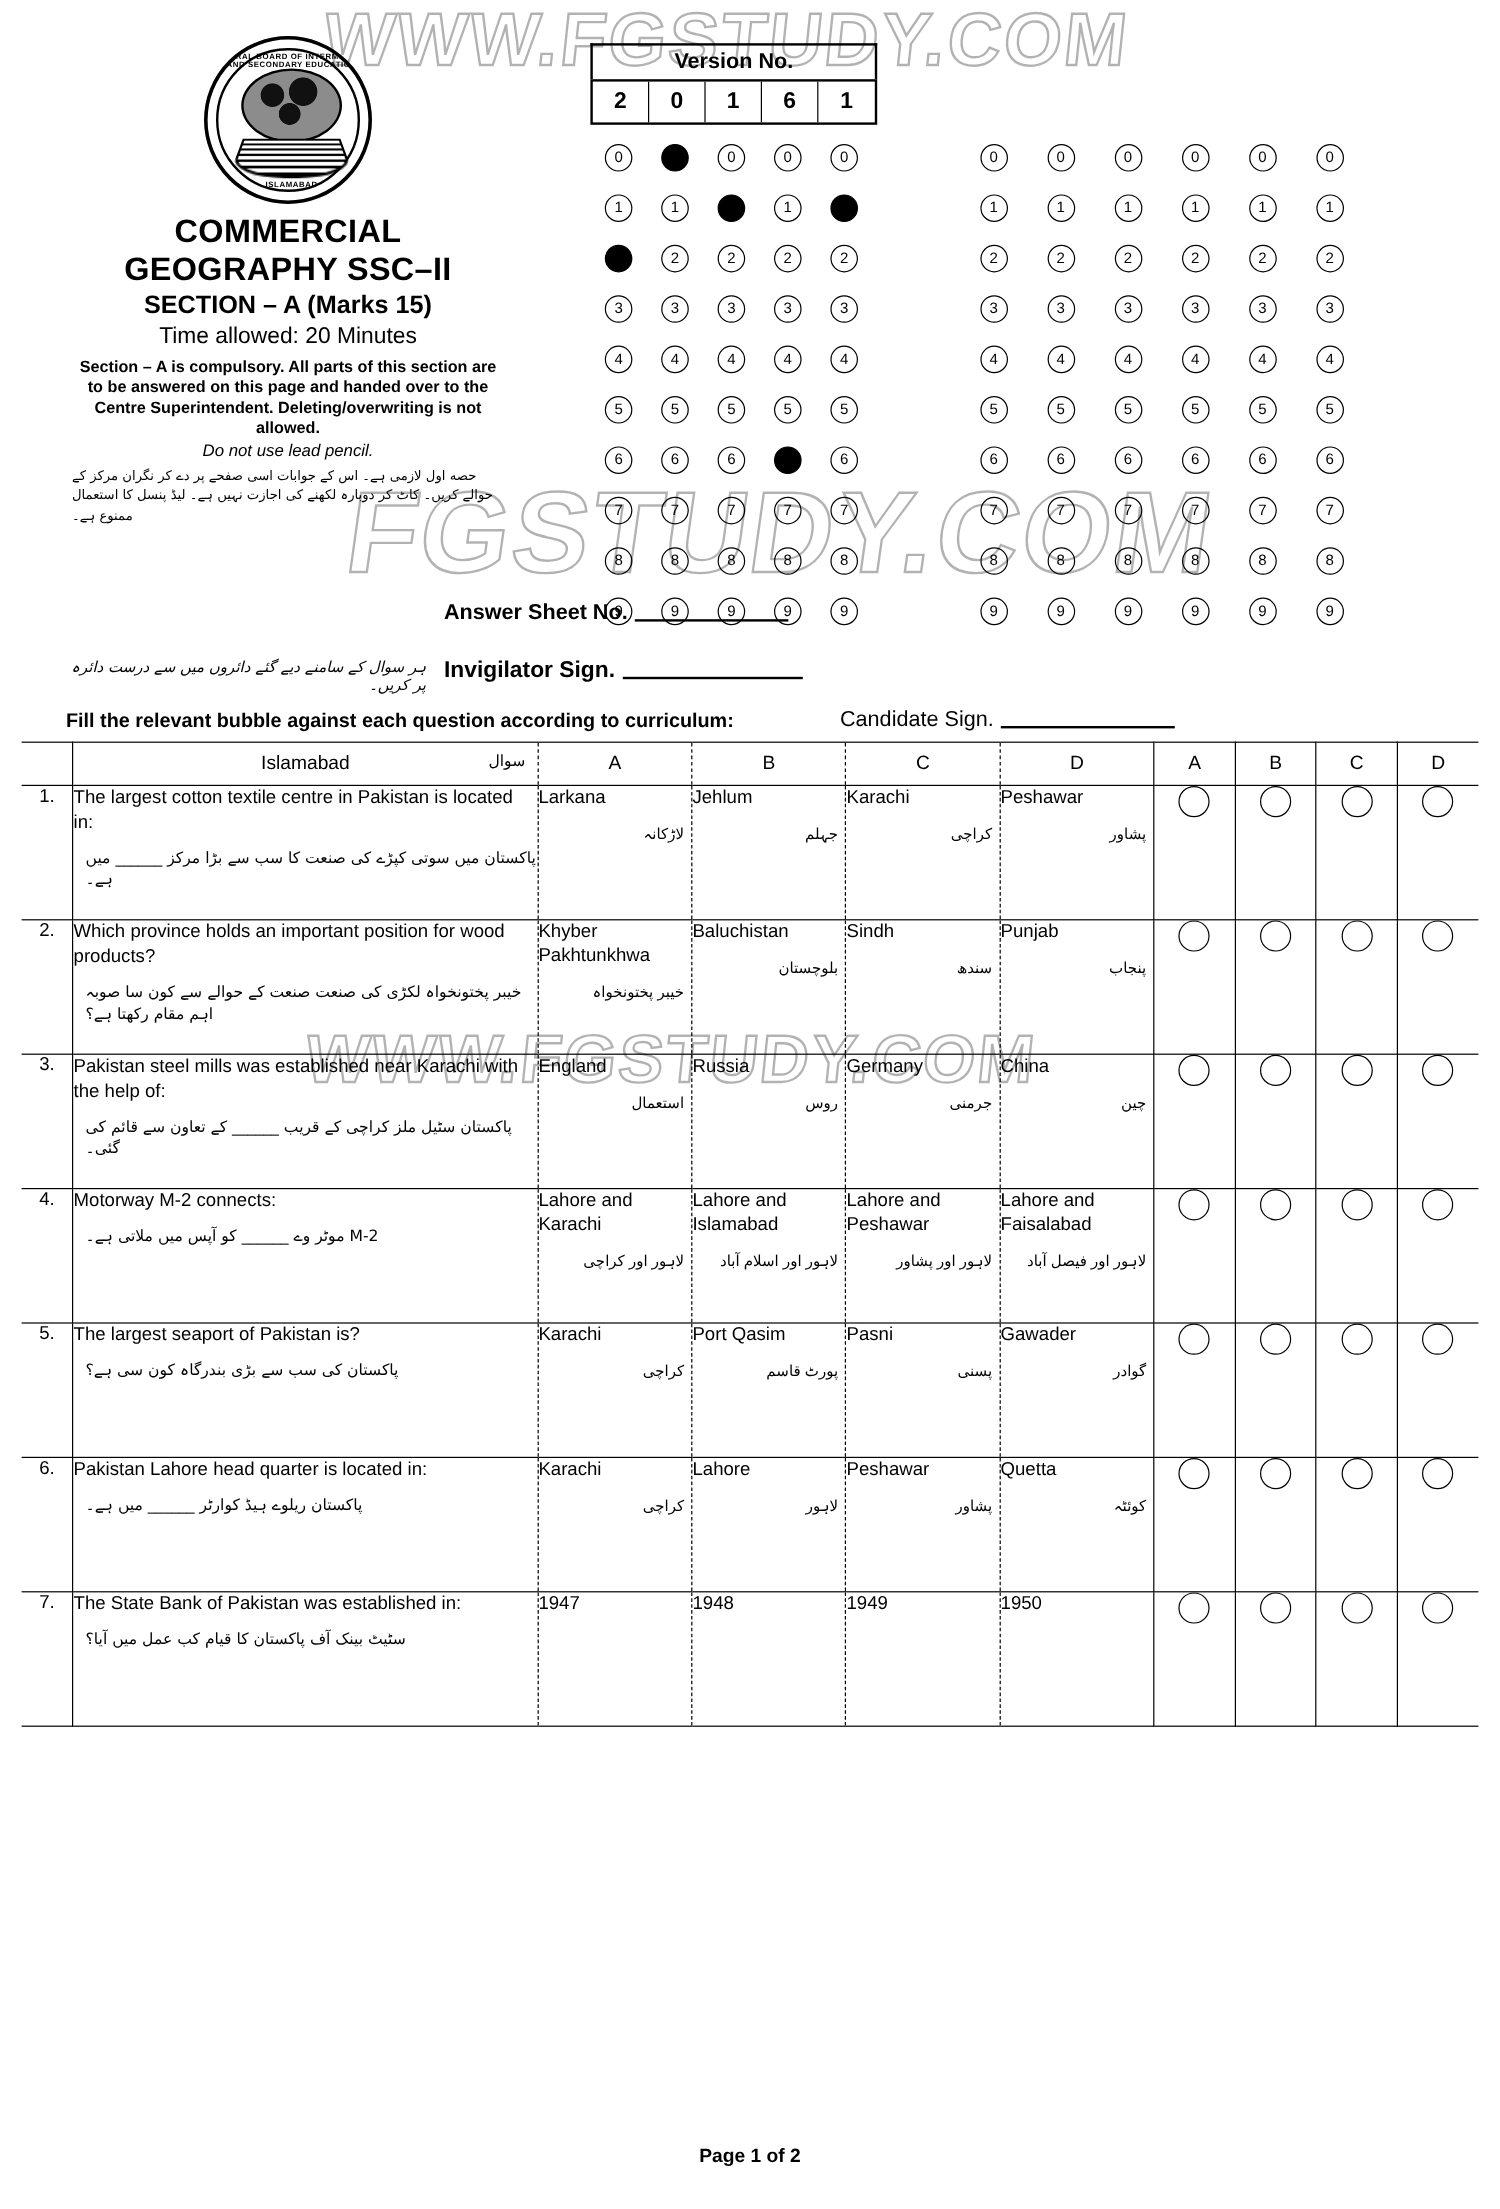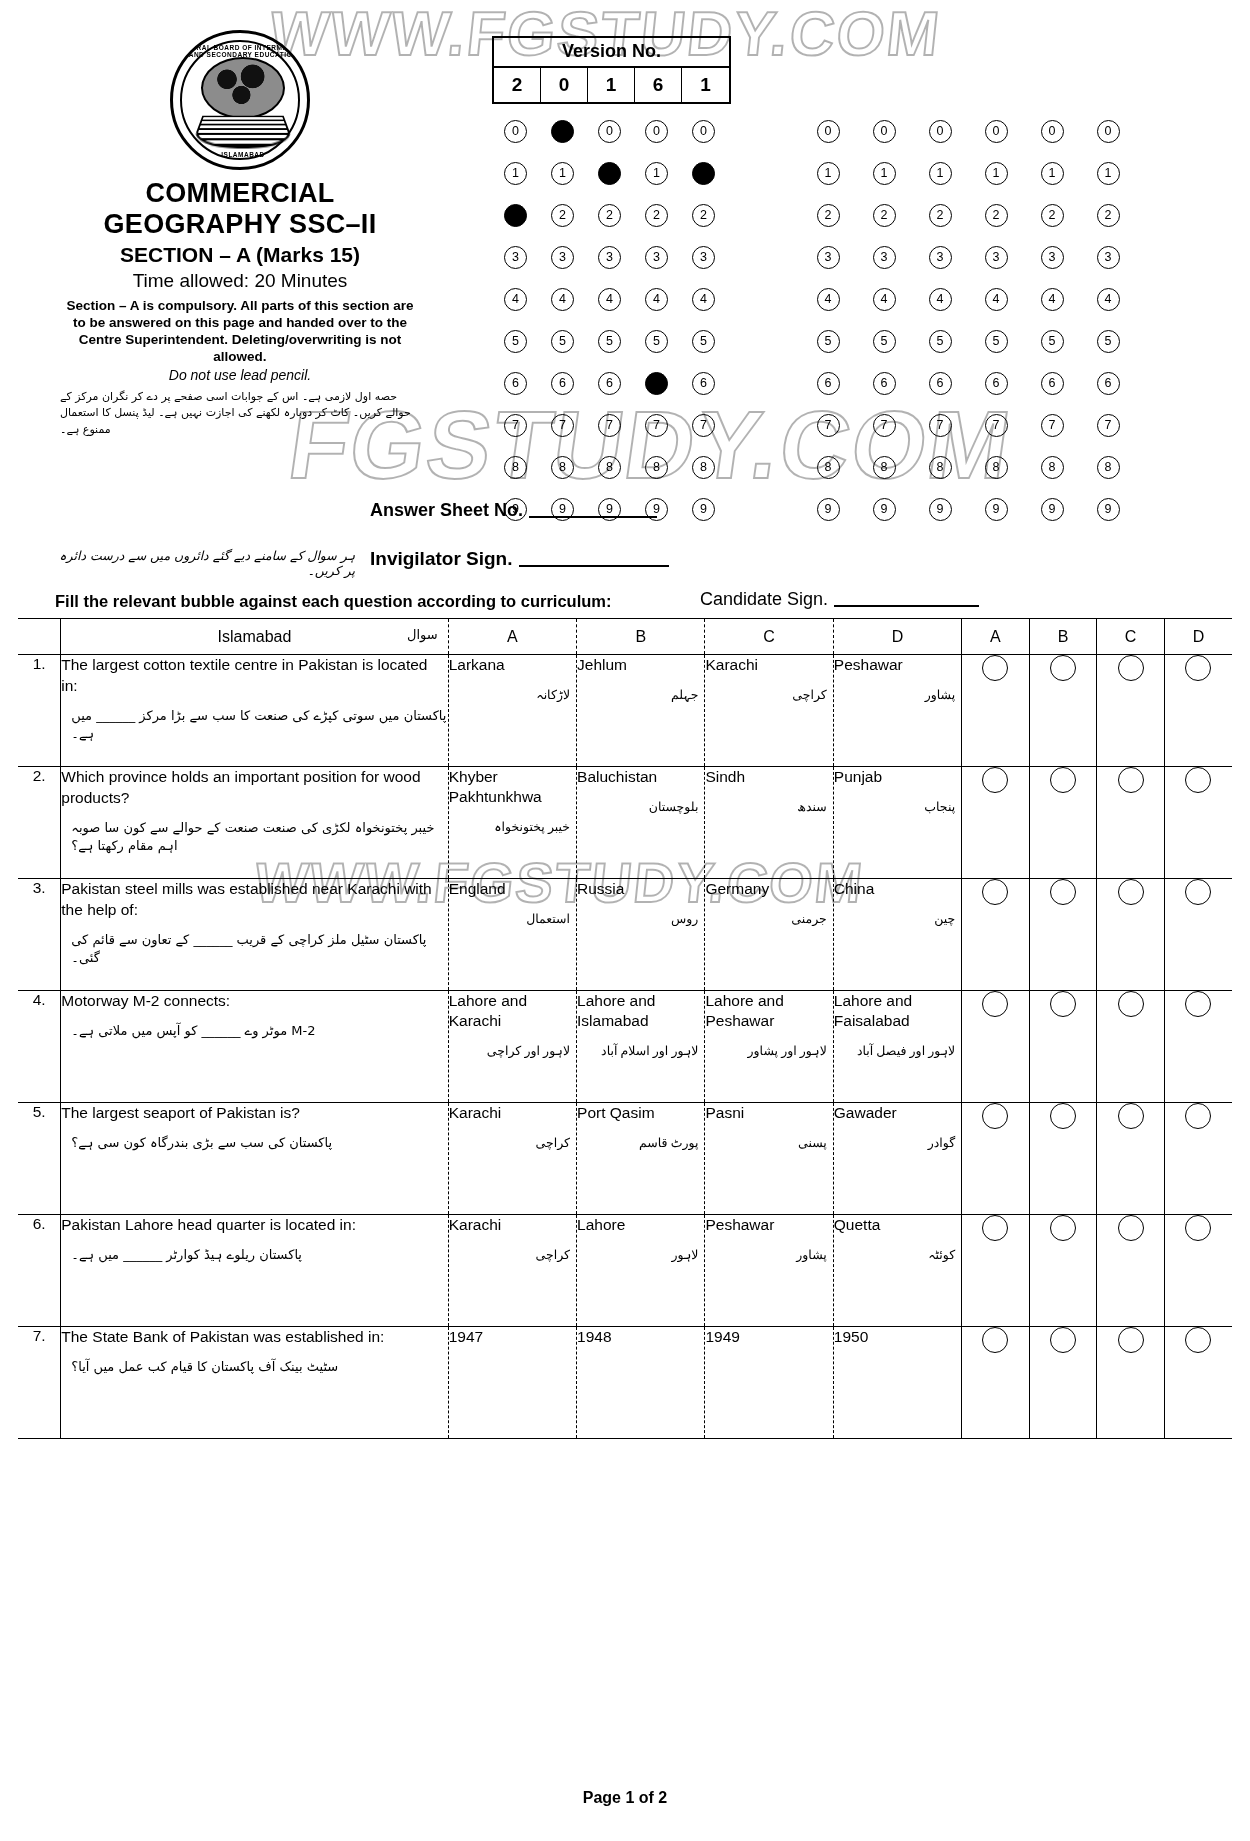--- a/index.html
+++ b/index.html
@@ -193,21 +193,21 @@
     font-size: 13px; margin-top: 10px; padding-left: 10px;
     font-family: "DejaVu Sans", sans-serif; line-height: 1.4;
   }
   td.opt {
     padding: 22px 4px 8px 8px;
     font-size: 15.5px; line-height: 1.3;
   }
   td.opt .ur {
     display: block; direction: rtl; text-align: right;
     font-size: 12.5px; margin-top: 12px; padding-right: 6px;
-    font-family: Liberation Serif, serif;
+    font-family: Liberation Sans, sans-serif;
   }
   td.ans { text-align: center; vertical-align: middle; }
   .ansbub {
     width: 26px; height: 26px; border-radius: 50%;
     border: 1.7px solid #000; margin: 0 auto; background: #fff;
   }
 
   .footer {
     position: absolute; left: 0; bottom: 34px; width: 1250px;
     text-align: center; font-size: 16px; font-weight: 700;

